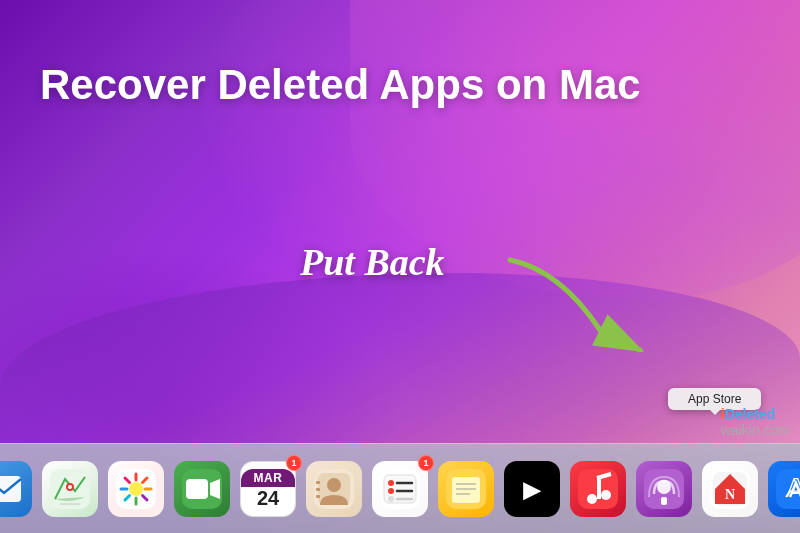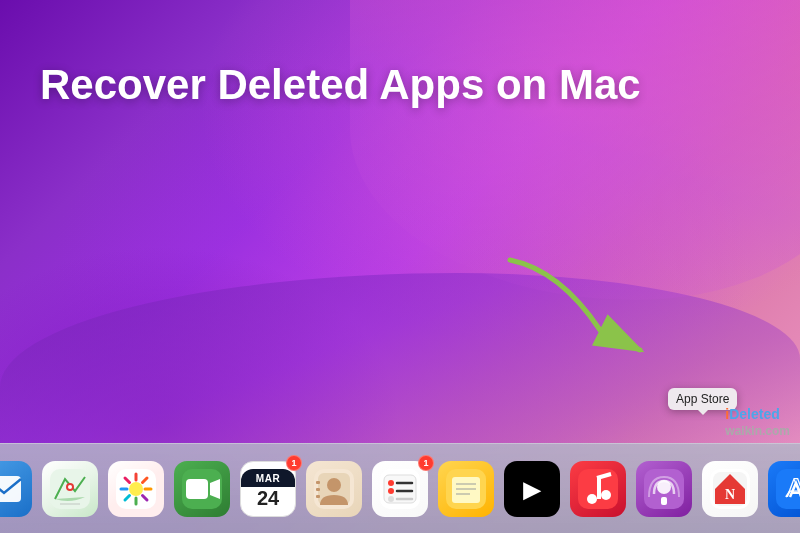--- a/index.html
+++ b/index.html
@@ -82,21 +82,21 @@
       left: 500px;
     }
 
     
     #appstore-tooltip {
       position: absolute;
       top: 388px;
       left: 668px;
       background: rgba(240,240,240,0.95);
       border-radius: 6px;
-      padding: 4px 8px;
+      padding: 4px 20px;
       font-size: 12px;
       font-weight: 500;
       color: #222;
       box-shadow: 0 2px 8px rgba(0,0,0,0.3);
     }
 
     #appstore-tooltip::after {
       content: '';
       position: absolute;
       bottom: -5px;
@@ -206,27 +206,27 @@
       color: #4da6e8;
       font-family: Arial, sans-serif;
     }
 
     #watermark span {
       color: #ff6b35;
     }
 
     
     .cal-header {
-      background: #0f172a;
+      background: #701a75;
       width: 100%;
       height: 18px;
       display: flex;
       align-items: center;
       justify-content: center;
-      font-size: 10px;
+      font-size: 12px;
       font-weight: 700;
       color: white;
       border-radius: 12px 12px 0 0;
       letter-spacing: 0.5px;
     }
     .cal-day {
       font-size: 20px;
       font-weight: 700;
       color: #222;
       line-height: 1;
@@ -236,20 +236,21 @@
 </head>
 <body>
 
 <div id="main-container">
   <div id="swirl-overlay"></div>
   <div id="wave-shape"></div>
   <div id="wave-shape2"></div>
 
   <h1 id="headline">Recover Deleted Apps on Mac</h1>
 
+  <div id="put-back-text">Put Back</div>
 
   <div id="arrow-container">
     <svg width="160" height="120" viewBox="0 0 160 120">
       <defs>
         <marker id="arrowhead" markerWidth="10" markerHeight="7" refX="9" refY="3.5" orient="auto">
           <polygon points="0 0, 10 3.5, 0 7" fill="#8bc34a"></polygon>
         </marker>
       </defs>
       <path d="M 10 10 Q 60 20, 100 80 L 140 100" stroke="#8bc34a" stroke-width="5" fill="none" stroke-linecap="round" marker-end="url(#arrowhead)"></path>
     </svg>
@@ -413,15 +414,15 @@
           <line x1="30" y1="28" x2="26" y2="22" stroke="white" stroke-width="2"></line>
         </svg>
       </div>
     </div>
 
   </div>
 
   <div id="watermark">
     <span>i</span><span style="color:#4da6e8;">Deleted</span>
     <br>
-    <span style="font-size:12px; color:#aaa; font-weight:700;">waikin.com</span>
+    <span style="font-size:14px; color:#aaa; font-weight:400;">waikin.com</span>
   </div>
 </div>
 
 </body></html>

